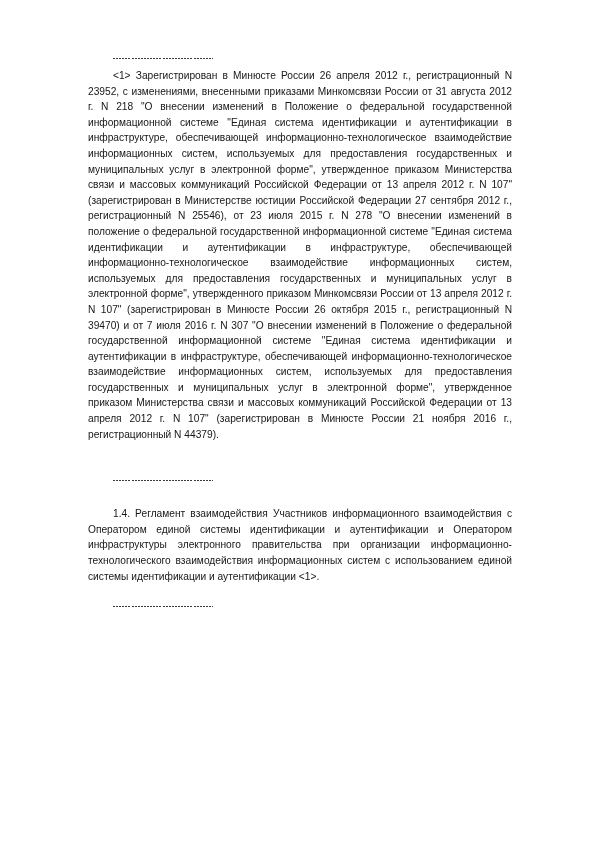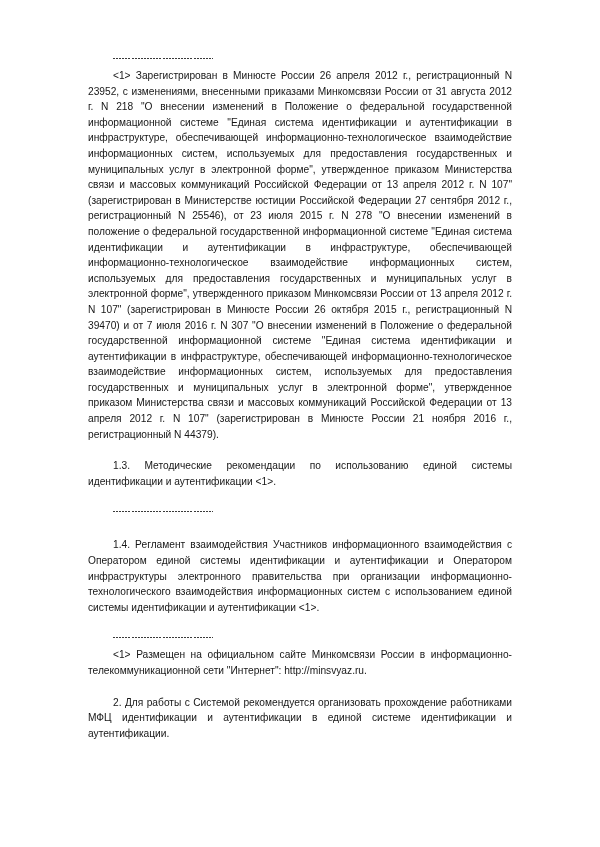--- a/index.html
+++ b/index.html
@@ -80,44 +80,41 @@
   <div class="doc-body">
 
     <div class="sep-wrap">
       <div class="separator"></div>
     </div>
 
     <p class="para">&lt;1&gt; Зарегистрирован в Минюсте России 26 апреля 2012 г., регистрационный N 23952, с изменениями, внесенными приказами Минкомсвязи России от 31 августа 2012 г. N 218 "О внесении изменений в Положение о федеральной государственной информационной системе "Единая система идентификации и аутентификации в инфраструктуре, обеспечивающей информационно-технологическое взаимодействие информационных систем, используемых для предоставления государственных и муниципальных услуг в электронной форме", утвержденное приказом Министерства связи и массовых коммуникаций Российской Федерации от 13 апреля 2012 г. N 107" (зарегистрирован в Министерстве юстиции Российской Федерации 27 сентября 2012 г., регистрационный N 25546), от 23 июля 2015 г. N 278 "О внесении изменений в положение о федеральной государственной информационной системе "Единая система идентификации и аутентификации в инфраструктуре, обеспечивающей информационно-технологическое взаимодействие информационных систем, используемых для предоставления государственных и муниципальных услуг в электронной форме", утвержденного приказом Минкомсвязи России от 13 апреля 2012 г. N 107" (зарегистрирован в Минюсте России 26 октября 2015 г., регистрационный N 39470) и от 7 июля 2016 г. N 307 "О внесении изменений в Положение о федеральной государственной информационной системе "Единая система идентификации и аутентификации в инфраструктуре, обеспечивающей информационно-технологическое взаимодействие информационных систем, используемых для предоставления государственных и муниципальных услуг в электронной форме", утвержденное приказом Министерства связи и массовых коммуникаций Российской Федерации от 13 апреля 2012 г. N 107" (зарегистрирован в Минюсте России 21 ноября 2016 г., регистрационный N 44379).</p>
 
     <div class="gap-md"></div>
 
-    <p class="para">1.3. Методические рекомендации по использованию единой системы идентификации и аутентификации &lt;1&gt;.</p>
 
     <div class="gap-md"></div>
 
     <div class="sep-wrap">
       <div class="separator"></div>
     </div>
 
 
     <div class="gap-md"></div>
 
     <p class="para">1.4. Регламент взаимодействия Участников информационного взаимодействия с Оператором единой системы идентификации и аутентификации и Оператором инфраструктуры электронного правительства при организации информационно-технологического взаимодействия информационных систем с использованием единой системы идентификации и аутентификации &lt;1&gt;.</p>
 
     <div class="gap-md"></div>
 
     <div class="sep-wrap">
       <div class="separator"></div>
     </div>
 
-    <p class="para">&lt;1&gt; Размещен на официальном сайте Минкомсвязи России в информационно-телекоммуникационной сети "Интернет": http://minsvyaz.ru.</p>
 
     <div class="gap-md"></div>
 
-    <p class="para">2. Для работы с Системой рекомендуется организовать прохождение работниками МФЦ идентификации и аутентификации в единой системе идентификации и аутентификации.</p>
 
     <div class="gap-md"></div>
 
 
     <div class="gap-md"></div>
 
   </div>
 </div>
 
 </body></html>

